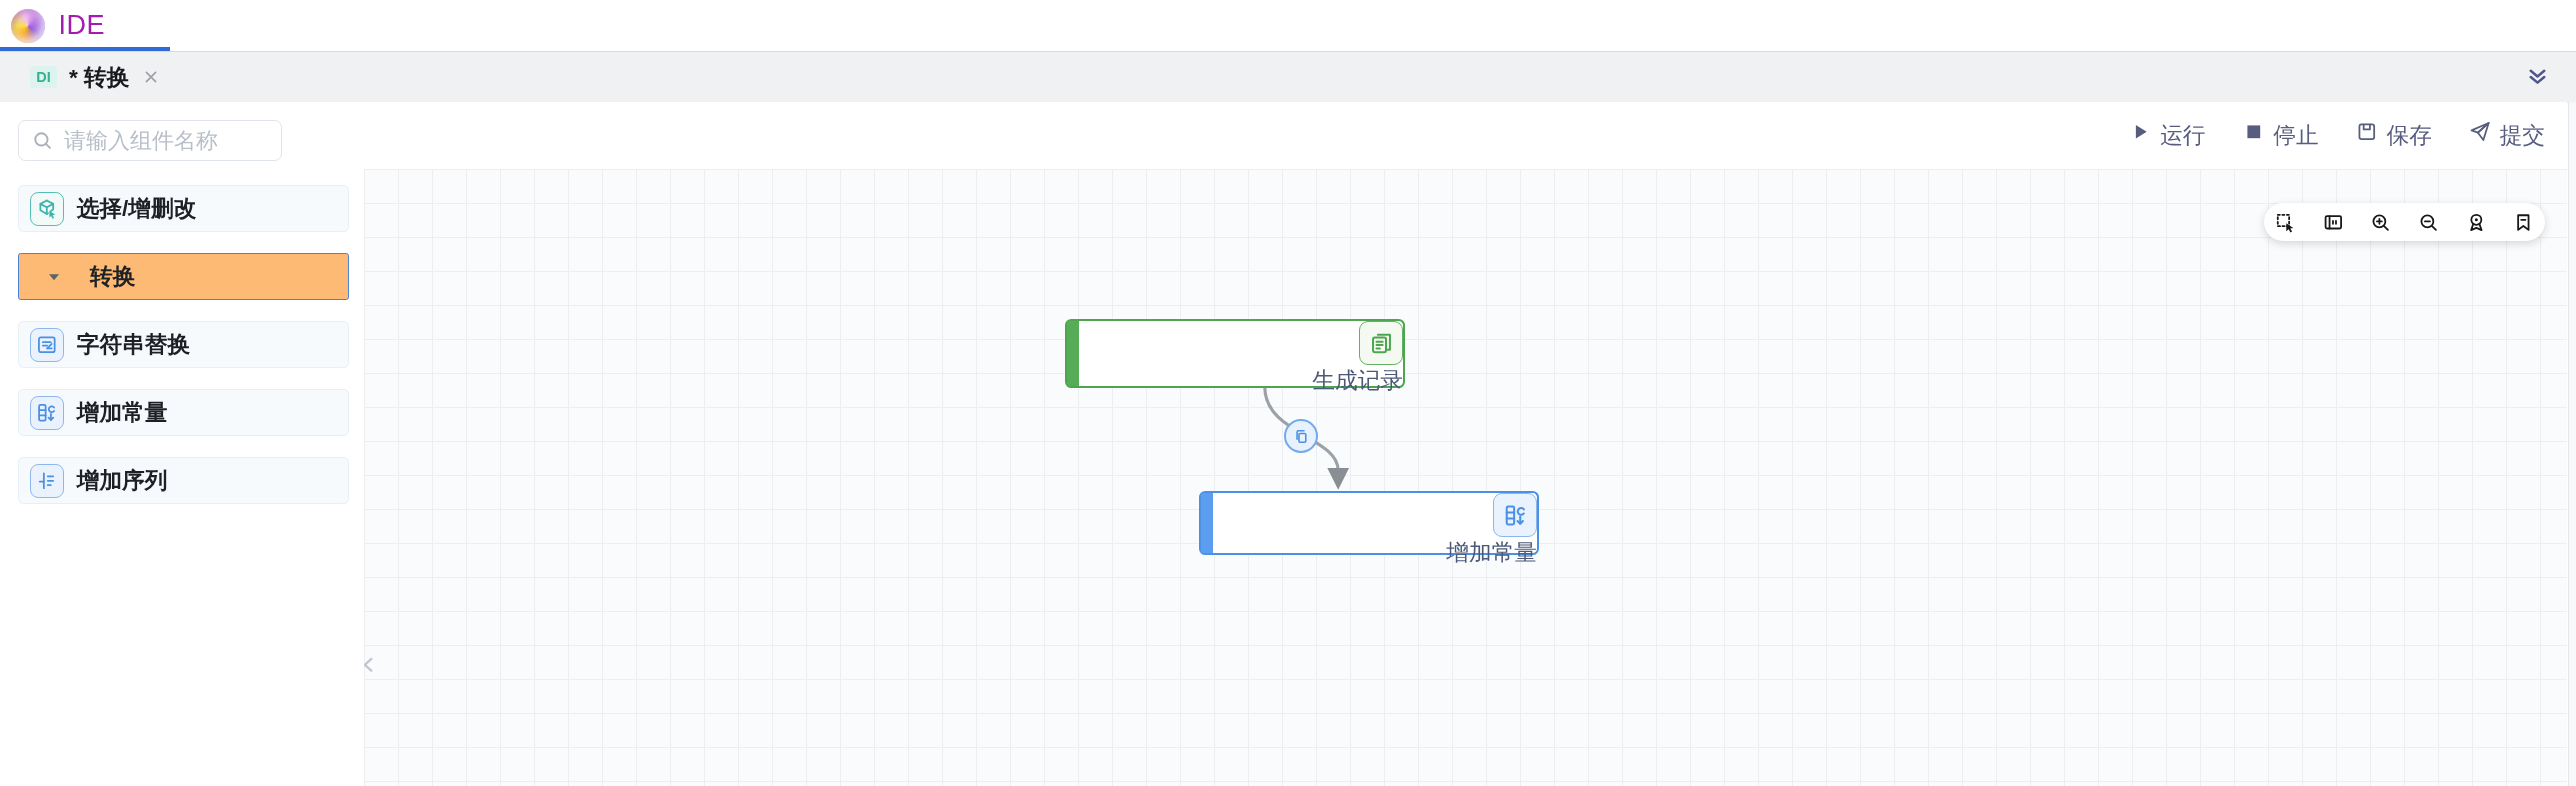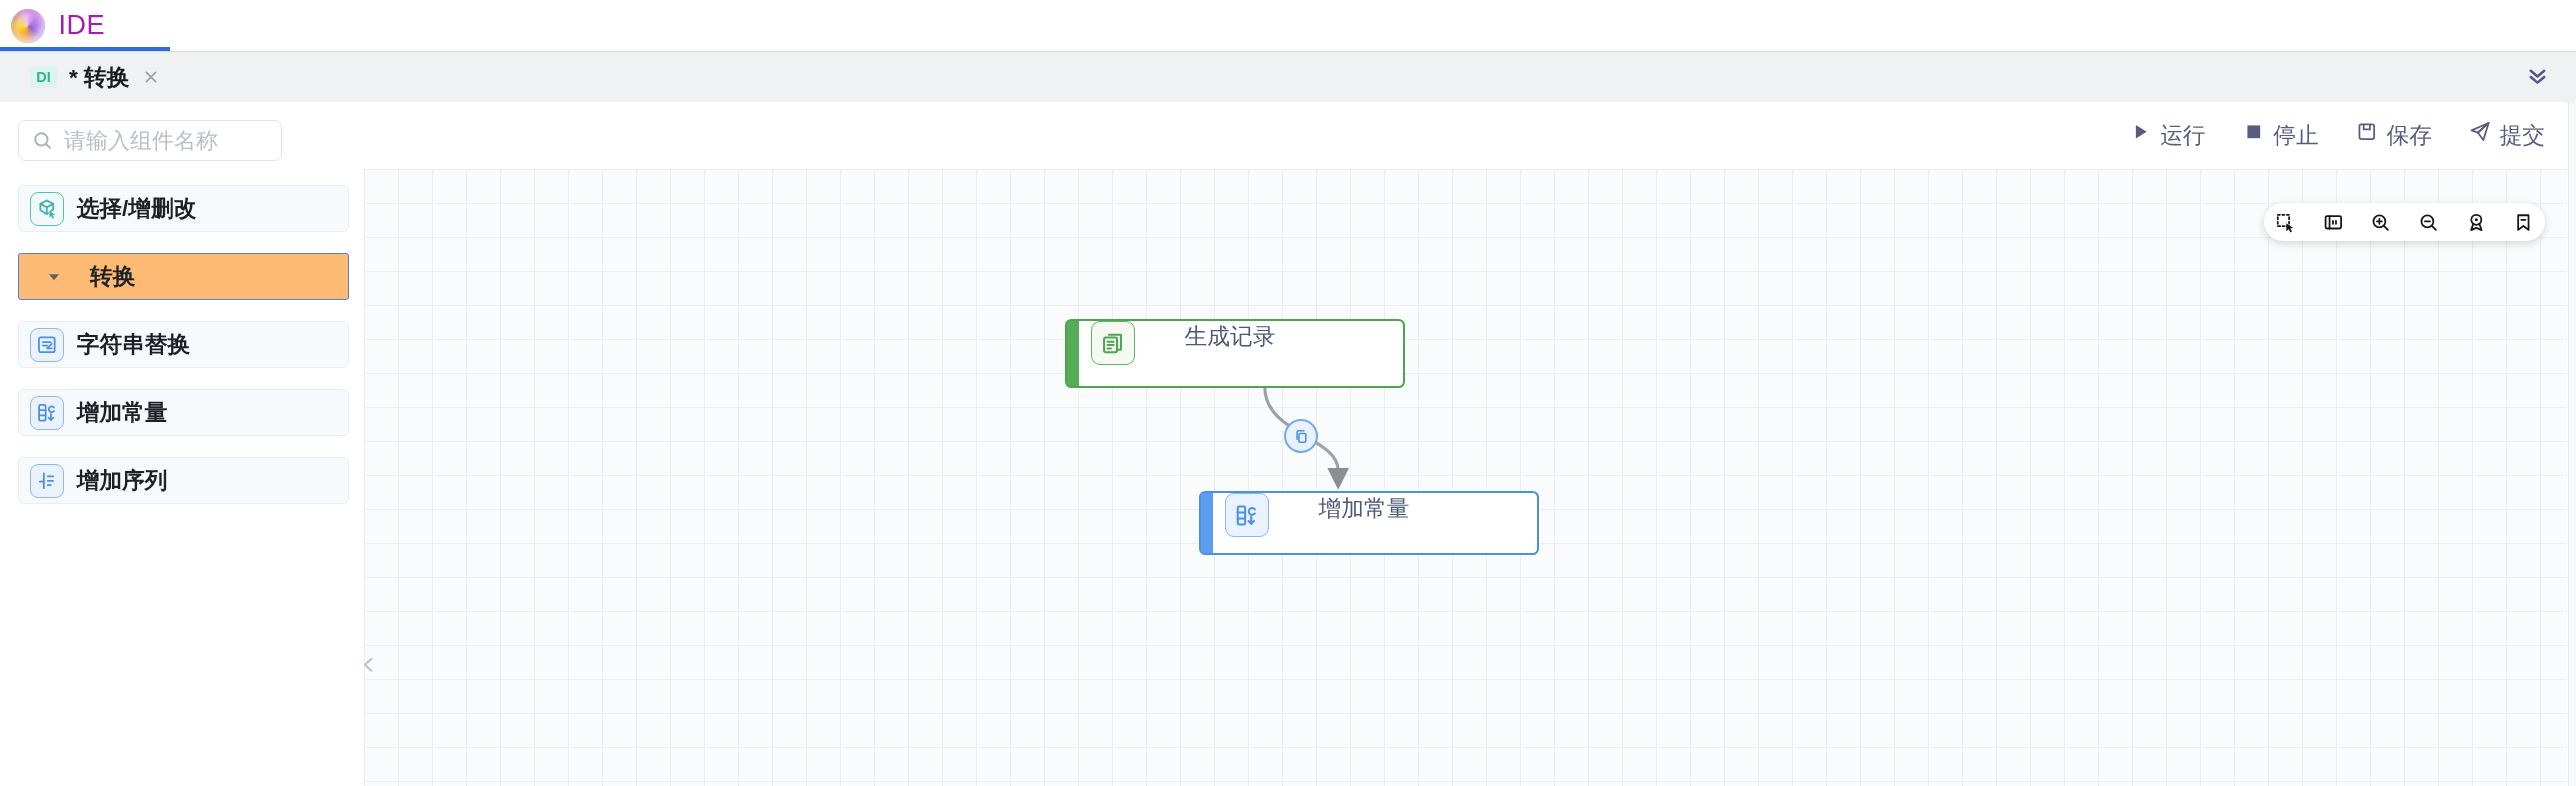--- a/index.html
+++ b/index.html
@@ -61,22 +61,22 @@
           background-size:34px 34px;overflow:hidden;}
   .edge-layer{position:absolute;left:0;top:0;pointer-events:none;}
   .edge-badge{position:absolute;left:920px;top:250px;width:34px;height:34px;border-radius:50%;
               background:#e8f2fe;border:2.3px solid #74a9ec;box-sizing:border-box;
               display:flex;align-items:center;justify-content:center;color:var(--blue,#4a90e5);cursor:pointer;}
   .pill{position:absolute;left:1900px;top:34px;width:281px;height:38px;background:#fff;border-radius:19px;
         box-shadow:0 2.7px 9px rgba(15,23,42,.16);display:flex;align-items:center;justify-content:center;gap:25px;}
   .pill .picon{display:flex;color:#16181b;cursor:pointer;}
   .collapse{position:absolute;left:-7.3px;top:484px;color:#c2c7cf;display:flex;cursor:pointer;}
 
-  .node{position:absolute;background:#fff;border-radius:6.3px;display:flex;align-items:flex-start;
-        box-sizing:border-box;cursor:pointer;}
+  .node{position:absolute;background:#fff;border-radius:6.3px;display:flex;align-items:flex-end;
+        box-sizing:border-box;cursor:pointer;flex-direction:column;}
   .node .bar{position:absolute;left:0;top:0;bottom:0;width:11.8px;border-radius:3.6px 0 0 3.6px;}
   .node .icon-box{margin-left:23.6px;width:44px;height:44px;border-radius:9px;}
   .node-label{margin-left:50px;font-size:22.7px;color:#4b5877;font-weight:500;white-space:nowrap;}
   .node-green{border:2.3px solid var(--green,#4da64d);}
   .node-green .bar{background:#57ad57;}
   .node-green .icon-box{color:var(--green,#4da64d);border-color:#63b163;background:#f4faf2;}
   .node-blue{border:2.3px solid var(--blue,#4a90e5);}
   .node-blue .bar{background:#5b9ef0;}
   .node-blue .icon-box{color:var(--blue,#4a90e5);border-color:#8cb6ee;background:#eaf2fd;}
 

